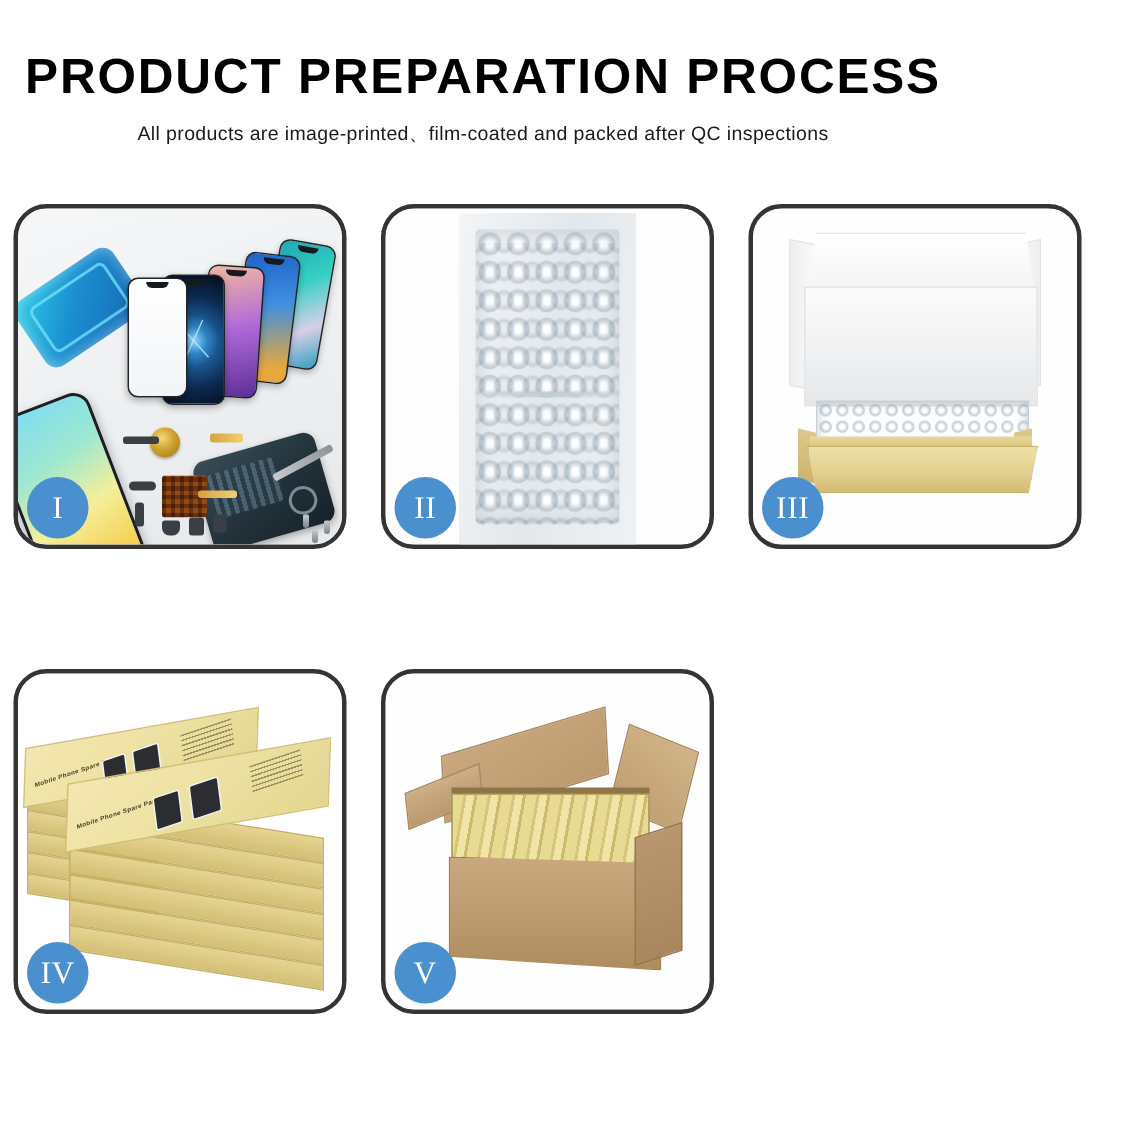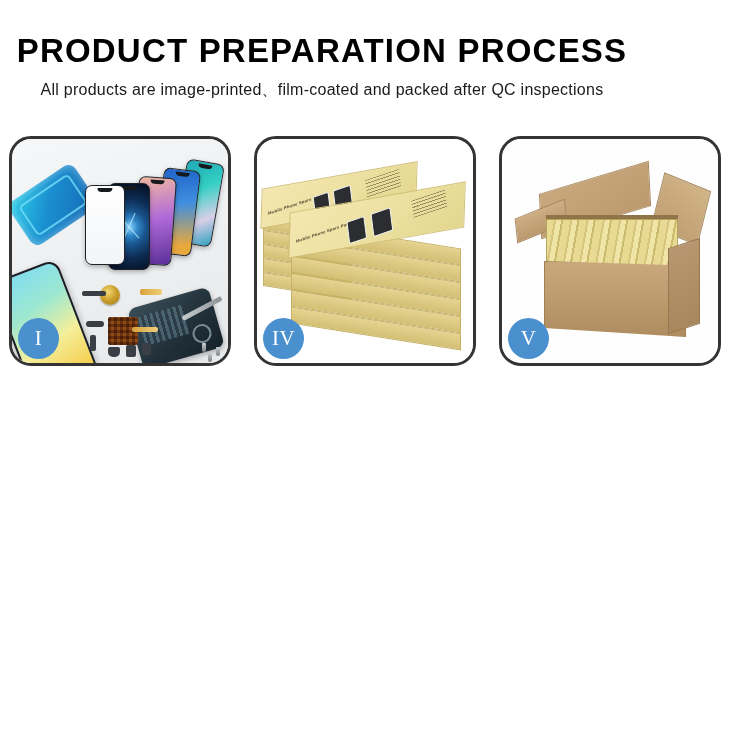--- a/index.html
+++ b/index.html
@@ -35,21 +35,21 @@
     font-size: 33px;
     font-weight: 700;
     letter-spacing: 1.2px;
     color: #000000;
     line-height: 1.05;
     white-space: nowrap;
     font-family: "Liberation Sans", "DejaVu Sans", sans-serif;
   }
   .subtitle {
     margin-top: 11px;
-    font-size: 16px;
+    font-size: 13px;
     font-weight: 400;
     color: #1a1a1a;
     letter-spacing: 0.25px;
     white-space: nowrap;
     font-family: "Liberation Sans", "DejaVu Sans", sans-serif;
   }
 
   
   .grid {
     position: absolute;
@@ -547,21 +547,46 @@
         <div class="scr" style="left:196px; top:214px;"></div>
         <div class="scr" style="left:204px; top:208px;"></div>
         <div class="scr" style="left:190px; top:204px;"></div>
 
         <div class="p1-backcover"></div>
         <div class="p1-tweez"></div>
       </div>
       <div class="badge">I</div>
     </div>
 
-
+    <div class="panel">
+      <div class="panel-inner">
+        <div class="p2-bg"></div>
+        <div class="p2-sheet"></div>
+        <div class="p2-bubbles"></div>
+        <div class="p2-bubbles2"></div>
+        <div class="p2-seam"></div>
+      </div>
+      <div class="badge">II</div>
+    </div>
+
+    <div class="panel">
+      <div class="panel-inner">
+        <div class="p3-bg"></div>
+        <div class="p3-flapL"></div>
+        <div class="p3-flapR"></div>
+        <div class="p3-lidback"></div>
+        <div class="p3-lidmain"></div>
+        <div class="p3-bubblerow"></div>
+        <div class="p3-trayL"></div>
+        <div class="p3-trayR"></div>
+        <div class="p3-traytop"></div>
+        <div class="p3-trayfront"></div>
+      </div>
+      <div class="badge">III</div>
+    </div>
 
     <div class="panel">
       <div class="panel-inner">
         <div class="p4-bg"></div>
 
         <div class="kbox-side" style="left:6px;  top:70px;  width:86px; height:12px; transform:skewY(9deg);"></div>
         <div class="kbox-side" style="left:6px;  top:84px;  width:86px; height:12px; transform:skewY(9deg);"></div>
         <div class="kbox-side" style="left:6px;  top:98px;  width:86px; height:12px; transform:skewY(9deg);"></div>
         <div class="kbox-side" style="left:6px;  top:112px; width:86px; height:12px; transform:skewY(9deg);"></div>
         <div class="kbox-side" style="left:6px;  top:126px; width:86px; height:12px; transform:skewY(9deg);"></div>

